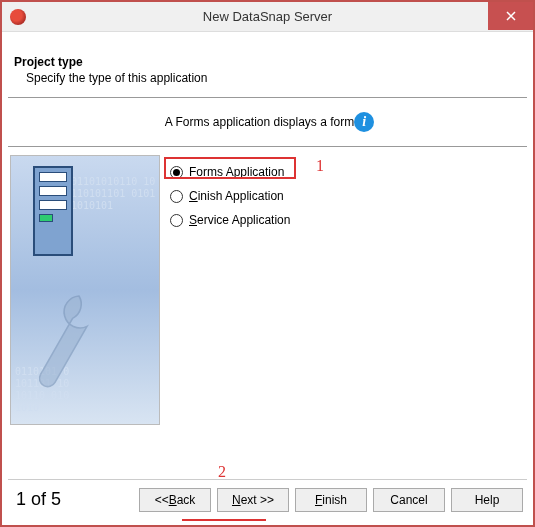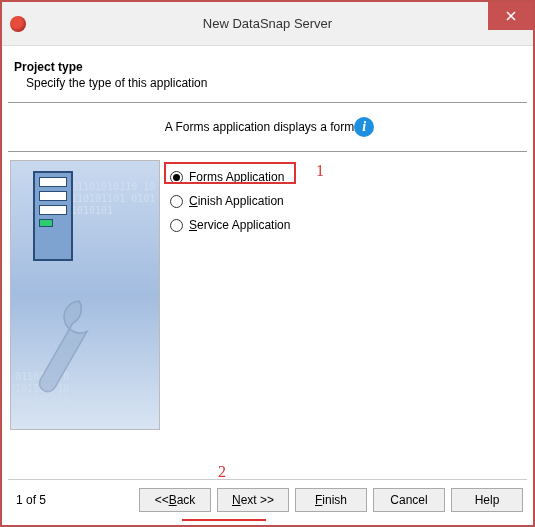--- a/index.html
+++ b/index.html
@@ -6,21 +6,21 @@
   body {
     font-family: "Segoe UI", Tahoma, sans-serif;
     font-size: 12px;
     background: #fff;
     width: 535px;
     height: 527px;
     position: relative;
     border: 2px solid #c0504d;
   }
   .titlebar {
-    height: 44px;
+    height: 30px;
     background: #f0f0f0;
     display: flex;
     align-items: center;
     position: relative;
     border-bottom: 1px solid #ddd;
   }
   .titlebar .app-icon {
     width: 16px; height: 16px;
     margin-left: 8px;
     background: radial-gradient(circle at 40% 40%, #e74c3c 40%, #b03028 70%);
@@ -45,20 +45,21 @@
     justify-content: center;
     font-size: 14px;
     cursor: pointer;
   }
   .content {
     padding: 6px;
     background: #fff;
   }
   .header-section {
     padding: 8px 6px 12px 6px;
+    margin-top: 9px;
   }
   .header-title {
     font-weight: bold;
     font-size: 12px;
     color: #000;
   }
   .header-sub {
     font-size: 12px;
     color: #000;
     padding: 2px 0 0 12px;
@@ -185,21 +186,21 @@
     bottom: 6px;
     left: 6px; right: 6px;
     height: 40px;
     border-top: 1px solid #ccc;
     display: flex;
     align-items: center;
     padding: 0 4px;
     background: #fff;
   }
   .page-indicator {
-    font-size: 12px;
+    font-size: 18px;
     margin-right: auto;
     padding-left: 4px;
   }
   .btn {
     min-width: 72px;
     height: 24px;
     margin-left: 6px;
     background: #efefef;
     border: 1px solid #aaa;
     font-size: 12px;

